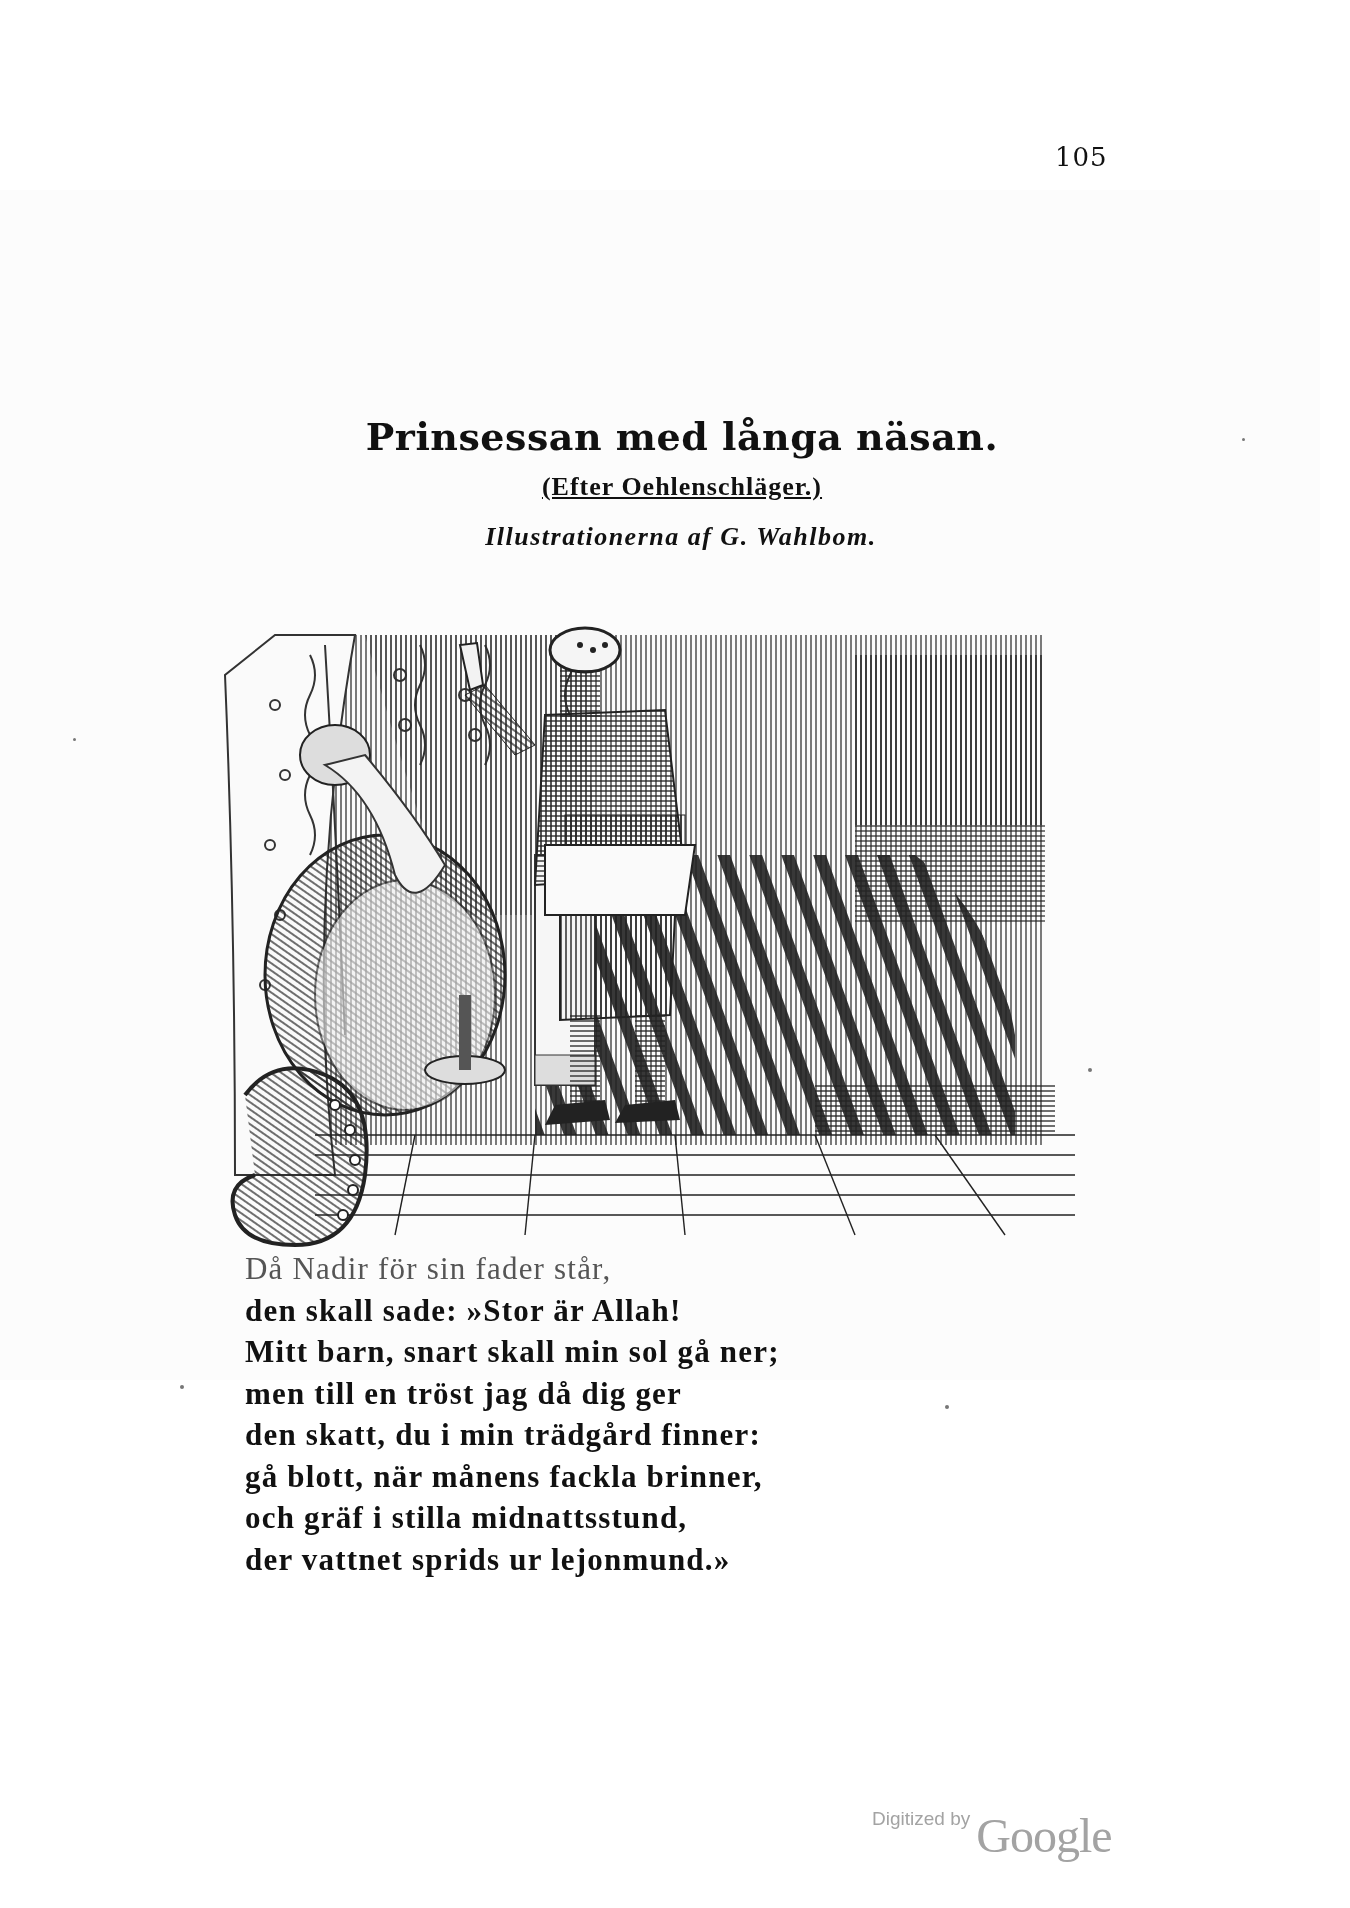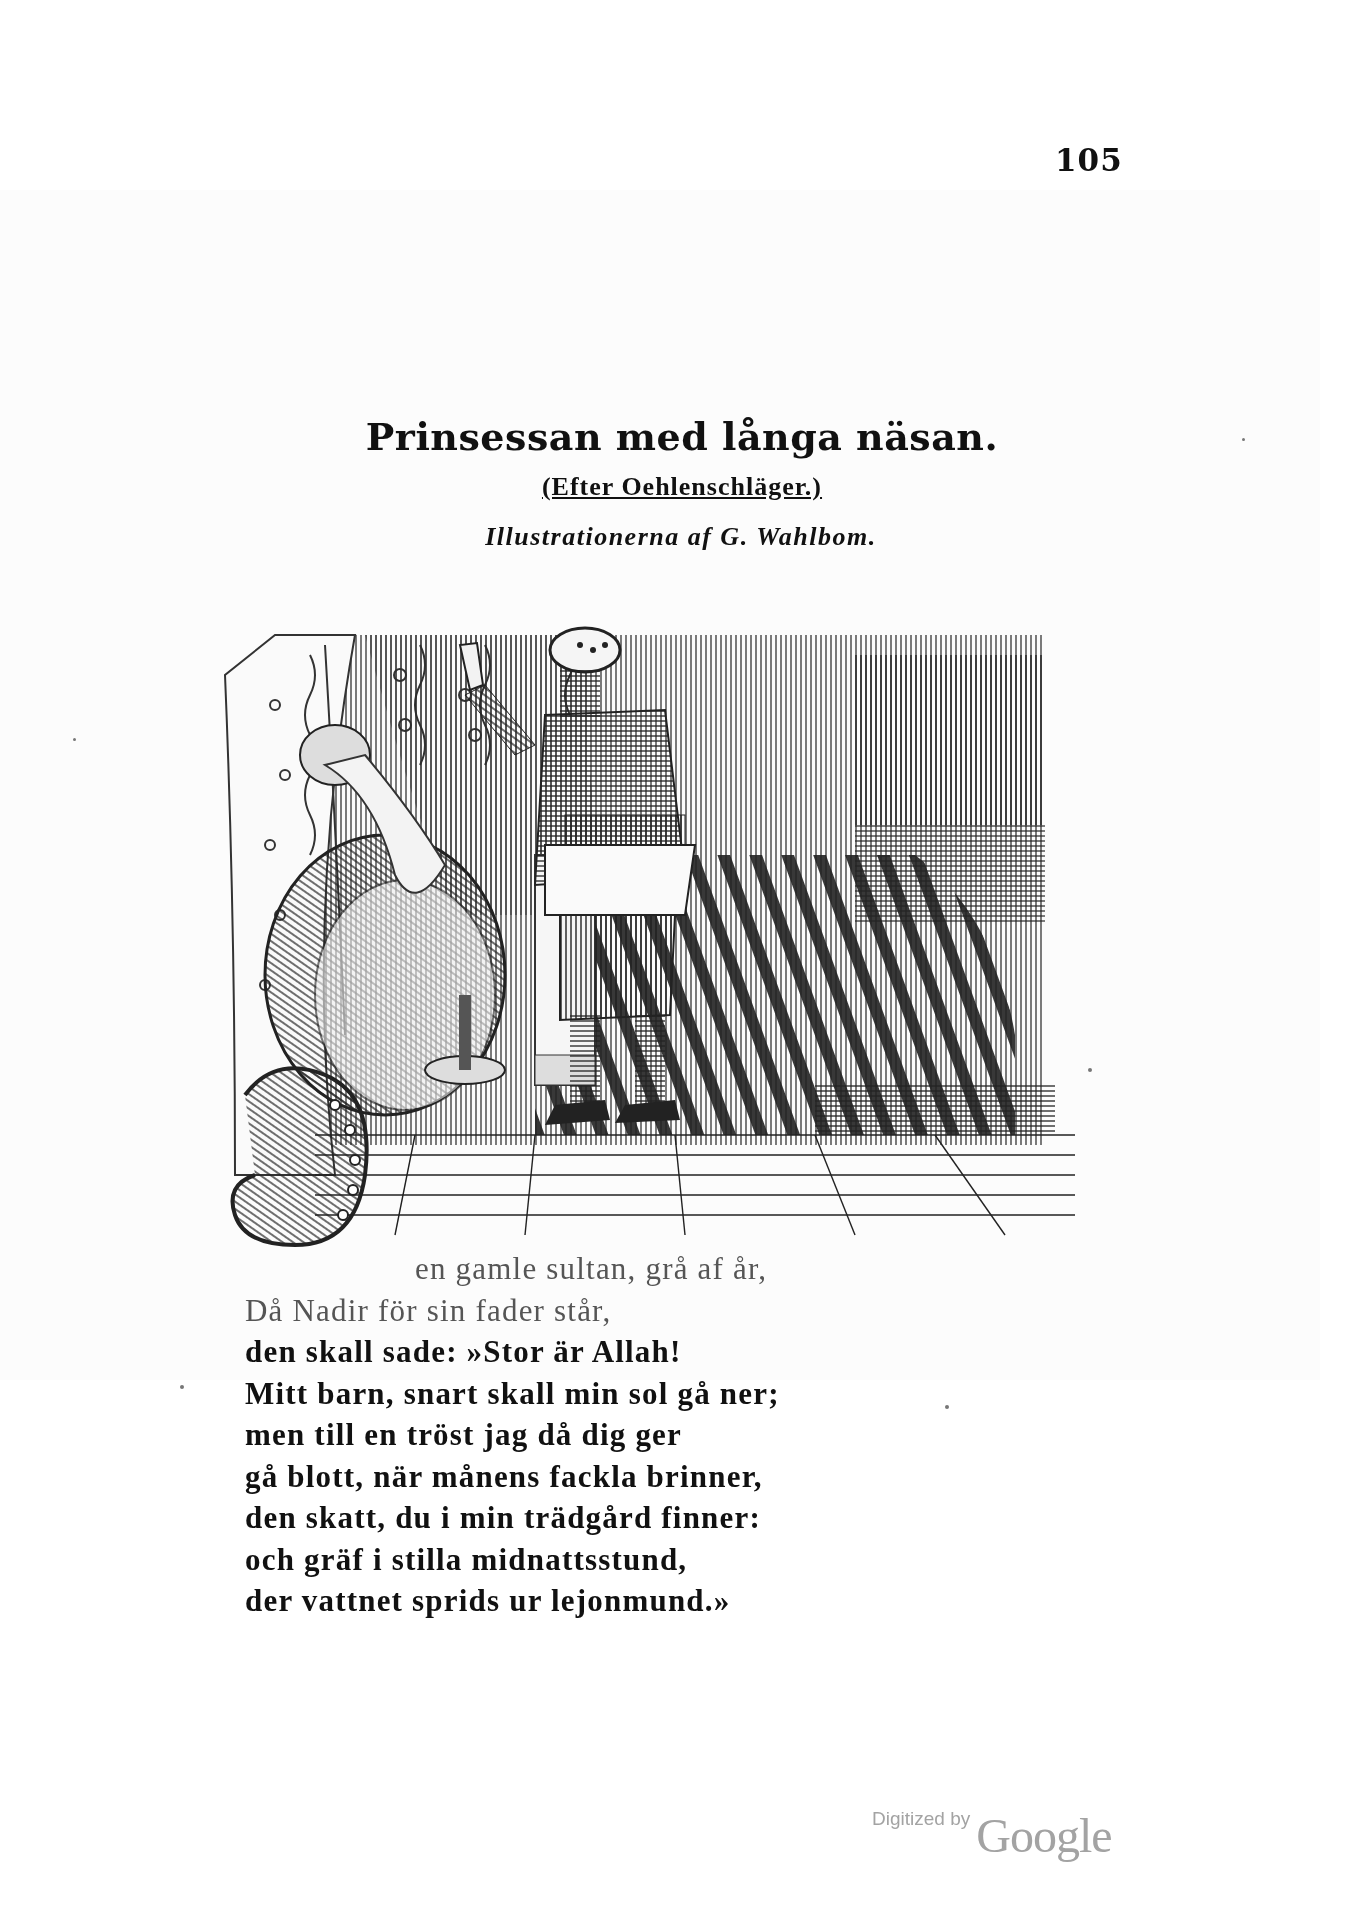--- a/index.html
+++ b/index.html
@@ -1,18 +1,18 @@
 <!DOCTYPE html>
 <html><head>
 <meta charset="utf-8">
 <style>
   html, body { margin: 0; padding: 0; background: #ffffff; }
   body { width: 1350px; height: 1908px; position: relative; overflow: hidden; font-family: "DejaVu Serif", serif; color: #111; }
   .band { position: absolute; left: 0; top: 190px; width: 1320px; height: 1190px; background: #fcfcfc; }
-  .page-number { position: absolute; left: 1055px; top: 142px; font-family: "DejaVu Serif", serif; font-weight: bold; font-size: 31px; letter-spacing: 1px; }
+  .page-number { position: absolute; left: 1055px; top: 142px; font-family: "DejaVu Serif", serif; font-weight: normal; font-size: 26px; letter-spacing: 1px; }
   .title { position: absolute; left: 0; width: 1350px; top: 414px; text-align: center; font-family: "DejaVu Serif", serif; font-weight: bold; font-size: 38px; letter-spacing: 0.5px; padding-left: 14px; box-sizing: border-box; }
   .subtitle { position: absolute; left: 0; width: 1350px; top: 472px; text-align: center; font-family: "Liberation Serif", serif; font-weight: bold; font-size: 26px; letter-spacing: 1px; padding-left: 14px; box-sizing: border-box; text-decoration: underline; }
   .illustrator { position: absolute; left: 0; width: 1350px; top: 522px; text-align: center; font-family: "Liberation Serif", serif; font-style: italic; font-weight: bold; font-size: 26px; letter-spacing: 1.5px; padding-left: 12px; box-sizing: border-box; }
   .illustration { position: absolute; left: 215px; top: 615px; width: 860px; height: 640px; }
   .poem { position: absolute; left: 245px; top: 1248px; font-family: "Liberation Serif", serif; font-size: 31px; line-height: 41.5px; letter-spacing: 1.2px; }
   .poem .line { display: block; white-space: nowrap; }
   .poem .faded { color: #555; }
   .poem .first { padding-left: 170px; }
   .poem .bold { font-weight: bold; }
   .footer { position: absolute; left: 872px; top: 1808px; color: #a3a3a3; display: flex; align-items: flex-start; gap: 6px; }
@@ -121,27 +121,26 @@
       <circle cx="120" cy="490" r="5"></circle>
         <circle cx="135" cy="515" r="5"></circle>
         <circle cx="140" cy="545" r="5"></circle>
       <circle cx="138" cy="575" r="5"></circle>
         <circle cx="128" cy="600" r="5"></circle>
     </g>
   </svg>
 </div>
 
 <div class="poem">
-  <span class="line first faded">en gamle sultan, grå af år,</span>
   <span class="line faded">Då Nadir för sin fader står,</span>
   <span class="line bold">den skall sade: »Stor är Allah!</span>
   <span class="line bold">Mitt barn, snart skall min sol gå ner;</span>
   <span class="line bold">men till en tröst jag då dig ger</span>
+  <span class="line bold">den skatt, du i min trädgård finner:</span>
   <span class="line bold">gå blott, när månens fackla brinner,</span>
-  <span class="line bold">den skatt, du i min trädgård finner:</span>
   <span class="line bold">och gräf i stilla midnattsstund,</span>
   <span class="line bold">der vattnet sprids ur lejonmund.»</span>
 </div>
 
 <div class="speck" style="left:180px;top:1385px;width:4px;height:4px;"></div>
 <div class="speck" style="left:73px;top:738px;width:3px;height:3px;"></div>
 <div class="speck" style="left:945px;top:1405px;width:4px;height:4px;"></div>
 <div class="speck" style="left:1088px;top:1068px;width:4px;height:4px;"></div>
 <div class="speck" style="left:1242px;top:438px;width:3px;height:3px;"></div>
 

